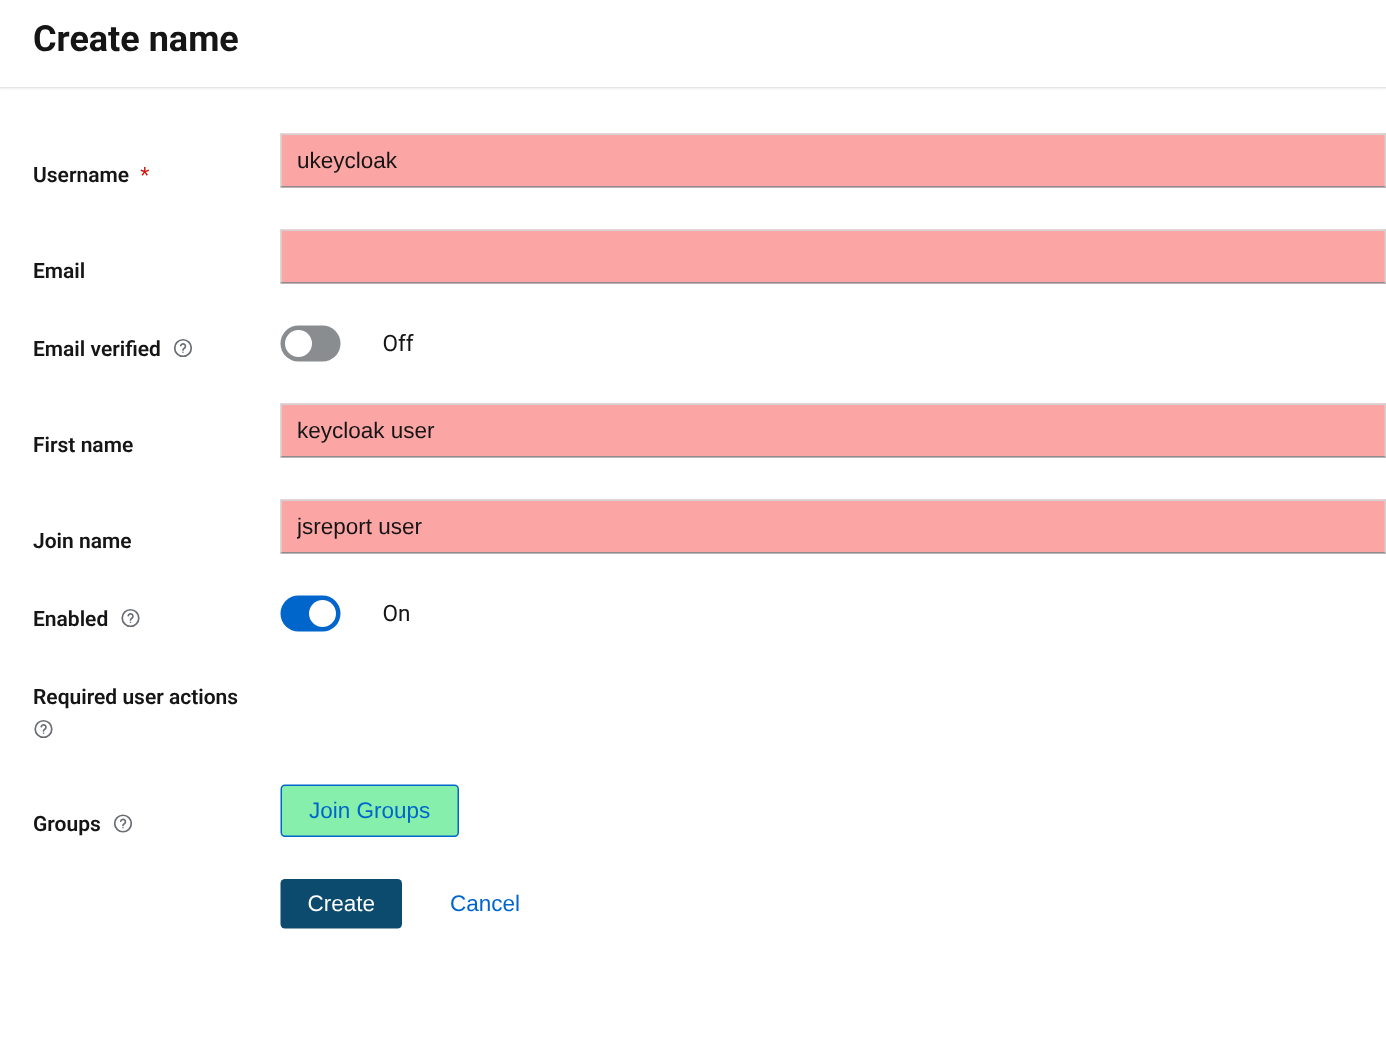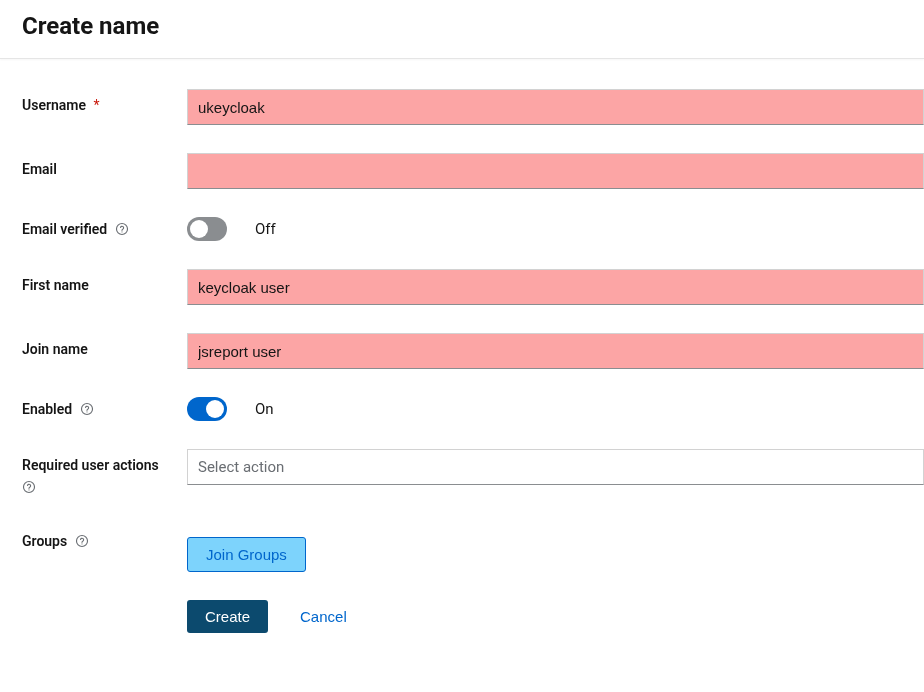--- a/index.html
+++ b/index.html
@@ -16,21 +16,21 @@
     }
     .page-title {
       font-size: 24px;
       font-weight: 700;
     }
     .form-container {
       padding: 30px 0 30px 22px;
     }
     .form-row {
       display: flex;
-      align-items: flex-start;
+      align-items: flex-end;
       margin-bottom: 28px;
     }
     .label-col {
       width: 165px;
       flex-shrink: 0;
       padding-top: 8px;
     }
     .label-col.toggle-label {
       padding-top: 4px;
     }
@@ -120,22 +120,21 @@
       padding: 8px 18px;
       font-size: 15px;
       border-radius: 3px;
       cursor: pointer;
       border: none;
       background: none;
     }
     .btn-outline {
       border: 1px solid #0066cc;
       color: #0066cc;
-      background: #7dd3fc;
-      margin-top: 14px;
+      background: #86efac;
     }
     .btn-primary {
       background: #0c4a6e;
       color: #fff;
     }
     .btn-link {
       color: #0066cc;
       background: transparent;
       padding: 8px 14px;
     }
@@ -240,25 +239,20 @@
       <div style="margin-top:6px;">
         <span class="help-icon" style="margin-left:0;">
           <svg viewBox="0 0 16 16" fill="none" stroke="currentColor" stroke-width="1.3">
               <circle cx="8" cy="8" r="6.3"></circle>
               <path d="M6.3 6.2a1.8 1.8 0 1 1 2.5 2.1c-.6.3-.8.7-.8 1.2" stroke-linecap="round"></path>
               <circle cx="8" cy="11.3" r="0.6" fill="currentColor" stroke="none"></circle>
             </svg>
         </span>
       </div>
     </div>
-    <div class="field-col">
-      <div class="select-input">
-        <span>Select action</span>
-      </div>
-    </div>
   </div>
 
   <div class="form-row">
     <div class="label-col toggle-label" style="padding-top:10px;">
       <span class="form-label">Groups</span>
       <span class="help-icon">
         <svg viewBox="0 0 16 16" fill="none" stroke="currentColor" stroke-width="1.3">
             <circle cx="8" cy="8" r="6.3"></circle>
             <path d="M6.3 6.2a1.8 1.8 0 1 1 2.5 2.1c-.6.3-.8.7-.8 1.2" stroke-linecap="round"></path>
             <circle cx="8" cy="11.3" r="0.6" fill="currentColor" stroke="none"></circle>

